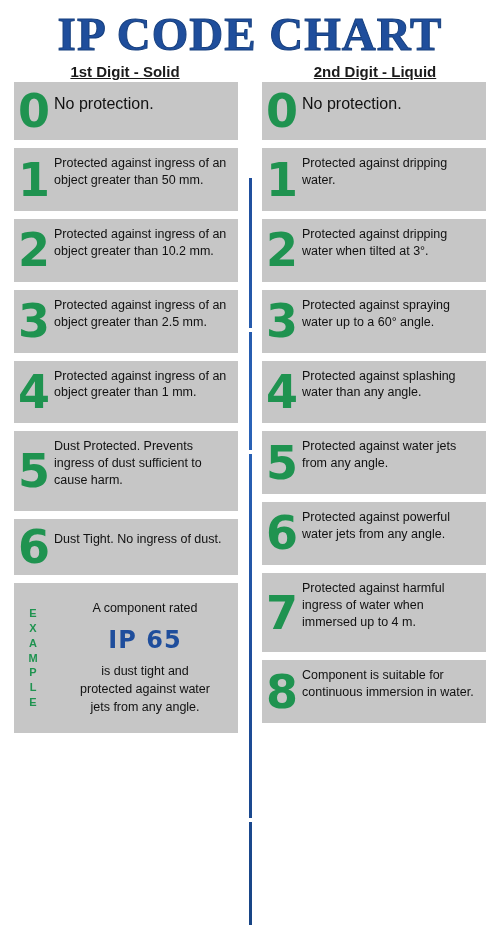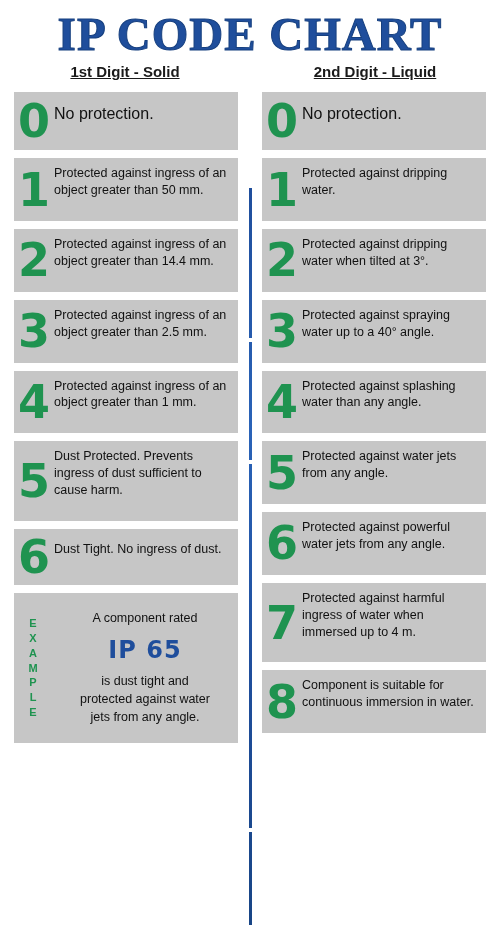--- a/index.html
+++ b/index.html
@@ -36,21 +36,21 @@
     width: 500px;
     margin-top: 4px;
   }
   .col-header {
     width: 250px;
     text-align: center;
     font-size: 15px;
     font-weight: bold;
     color: #1a1a1a;
     text-decoration: underline;
-    padding-bottom: 12px;
+    padding-bottom: 2px;
   }
   .columns {
     display: flex;
     width: 500px;
     position: relative;
   }
   .col {
     width: 250px;
     display: flex;
     flex-direction: column;
@@ -182,21 +182,21 @@
         <div class="desc big">No protection.</div>
       </div>
 
       <div class="row">
         <div class="digit">1</div>
         <div class="desc">Protected against ingress of an object greater than 50 mm.</div>
       </div>
 
       <div class="row">
         <div class="digit">2</div>
-        <div class="desc">Protected against ingress of an object greater than 14.4 mm.</div>
+        <div class="desc">Protected against ingress of an object greater than 10.2 mm.</div>
       </div>
 
       <div class="row">
         <div class="digit">3</div>
         <div class="desc">Protected against ingress of an object greater than 2.5 mm.</div>
       </div>
 
       <div class="row">
         <div class="digit">4</div>
         <div class="desc">Protected against ingress of an object greater than 1 mm.</div>
@@ -245,21 +245,21 @@
         <div class="desc">Protected against dripping water.</div>
       </div>
 
       <div class="row">
         <div class="digit">2</div>
         <div class="desc">Protected against dripping water when tilted at 3°.</div>
       </div>
 
       <div class="row">
         <div class="digit">3</div>
-        <div class="desc">Protected against spraying water up to a 40° angle.</div>
+        <div class="desc">Protected against spraying water up to a 60° angle.</div>
       </div>
 
       <div class="row">
         <div class="digit">4</div>
         <div class="desc">Protected against splashing water than any angle.</div>
       </div>
 
       <div class="row">
         <div class="digit">5</div>
         <div class="desc">Protected against water jets from any angle.</div>

